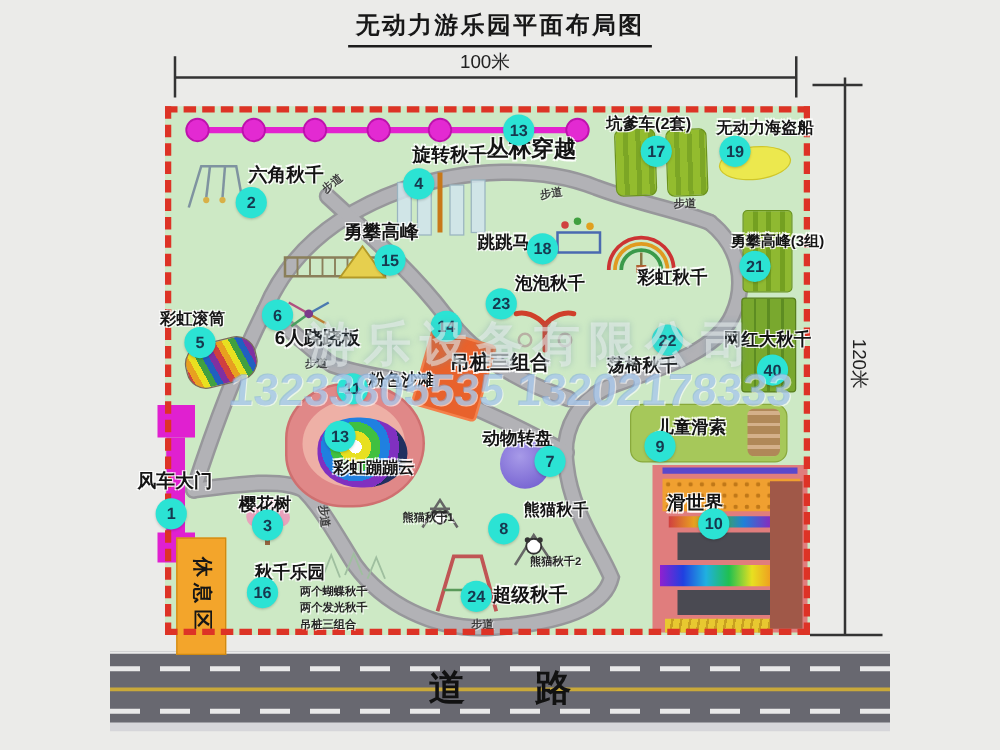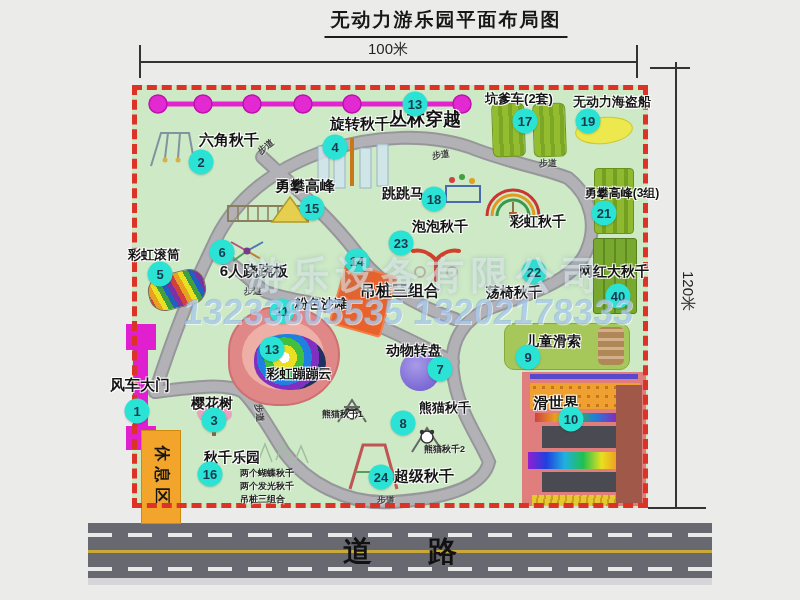--- a/index.html
+++ b/index.html
@@ -1,20 +1,20 @@
 <!DOCTYPE html>
 <html><head>
 <meta charset="utf-8">
 <style>
   html,body{margin:0;padding:0;}
   .stage{position:relative;width:800px;height:600px;background:#ebebe9;overflow:hidden;
          font-family:"Liberation Sans","DejaVu Sans",sans-serif;}
   .title{position:absolute;left:50%;top:7px;transform:translateX(-50%);
          font-size:19px;font-weight:bold;color:#171717;letter-spacing:2px;
-         border-bottom:2px solid #1c1c1c;padding:0 6px 3px 6px;white-space:nowrap;z-index:60;margin-left:46px;}
+         border-bottom:2px solid #1c1c1c;padding:0 6px 3px 6px;white-space:nowrap;z-index:60;}
   .dimline{position:absolute;background:#333;z-index:60;}
   .dimlabel{position:absolute;font-size:15px;color:#222;white-space:nowrap;z-index:60;}
   .mapbg{position:absolute;left:132px;top:85px;width:516px;height:423px;background:#cde9c5;z-index:1;}
   .mapborder{position:absolute;left:132px;top:85px;width:516px;height:423px;box-sizing:border-box;
              border:5px dashed #dd3326;z-index:25;pointer-events:none;}
   svg.layer{position:absolute;left:0;top:0;z-index:8;pointer-events:none;}
   svg.icons{position:absolute;left:0;top:0;z-index:20;pointer-events:none;}
   .fac{position:absolute;z-index:10;}
   .lb{position:absolute;transform:translate(-50%,-50%);font-weight:bold;color:#141414;white-space:nowrap;z-index:30;
       text-shadow:1px 1px 0 rgba(255,255,255,.85),-1px -1px 0 rgba(255,255,255,.85),

